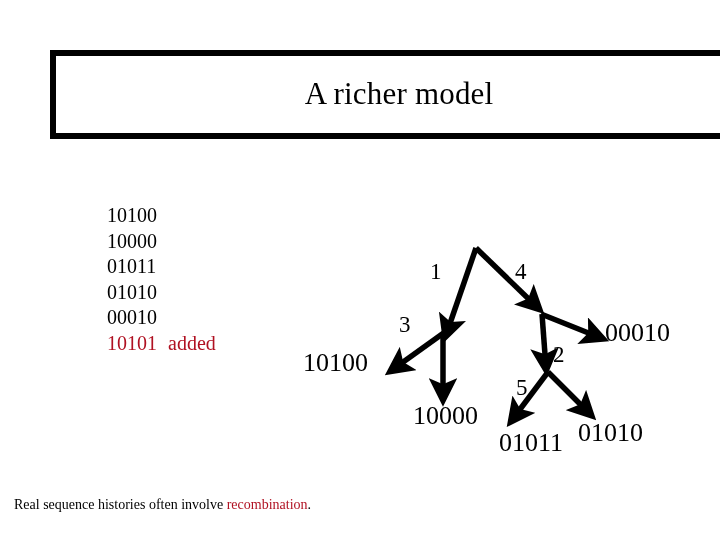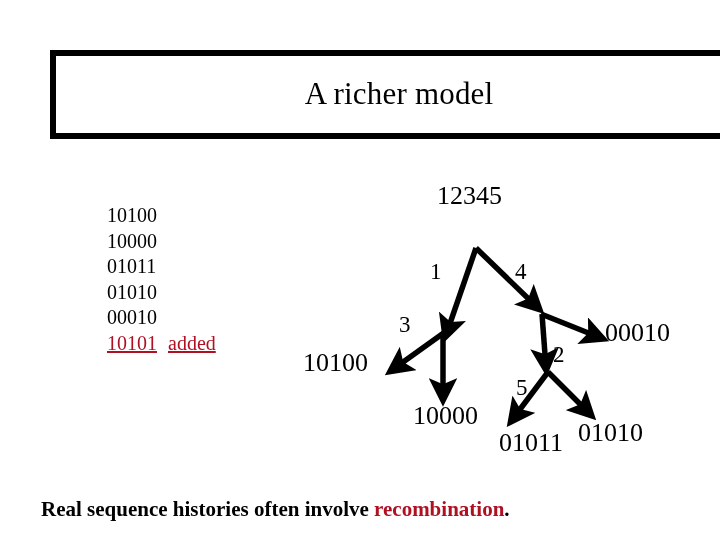--- a/index.html
+++ b/index.html
@@ -44,41 +44,40 @@
   
   #seq-list {
     position: absolute;
     left: 107px;
     top: 203px;
     font-size: 20px;
     line-height: 25.5px;
     white-space: nowrap;
   }
   #seq-list .seq-row { color: #000000; }
-  #seq-list .seq-row.added { color: #b01122; text-decoration: underline; }
+  #seq-list .seq-row.added { color: #b01122; }
   #seq-list .added-note { margin-left: 11px; }
   
   #explain {
     position: absolute;
     left: 23px;
     top: 398px;
     width: 280px;
     font-size: 19px;
     line-height: 23.5px;
     color: #000000;
   }
   
   #footer {
     position: absolute;
-    left: 41px;
+    left: 14px;
     top: 497px;
-    font-size: 21px;
+    font-size: 14px;
     white-space: nowrap;
     color: #000000;
-    font-weight: bold;
   }
   #footer .hl { color: #b01122; }
   
   #network {
     position: absolute;
     left: 0;
     top: 0;
     width: 720px;
     height: 540px;
   }
@@ -159,21 +158,20 @@
 
     <line x1="541" y1="314" x2="601" y2="338" stroke="#000000" stroke-width="5.5" marker-end="url(#arrowhead)"></line>
 
     <line x1="542" y1="314" x2="546" y2="368" stroke="#000000" stroke-width="5.5" marker-end="url(#arrowhead)"></line>
 
     <line x1="548" y1="372" x2="512" y2="420" stroke="#000000" stroke-width="5.5" marker-end="url(#arrowhead)"></line>
 
     <line x1="548" y1="372" x2="590" y2="414" stroke="#000000" stroke-width="5.5" marker-end="url(#arrowhead)"></line>
   </svg>
 
-  <div class="node-label" id="lbl-sites">12345</div>
   <div class="node-label" id="lbl-10100">10100</div>
   <div class="node-label" id="lbl-10000">10000</div>
   <div class="node-label" id="lbl-00010">00010</div>
   <div class="node-label" id="lbl-01011">01011</div>
   <div class="node-label" id="lbl-01010">01010</div>
 
   <div class="edge-label" id="elbl-1">1</div>
   <div class="edge-label" id="elbl-4">4</div>
   <div class="edge-label" id="elbl-3">3</div>
   <div class="edge-label" id="elbl-2">2</div>

